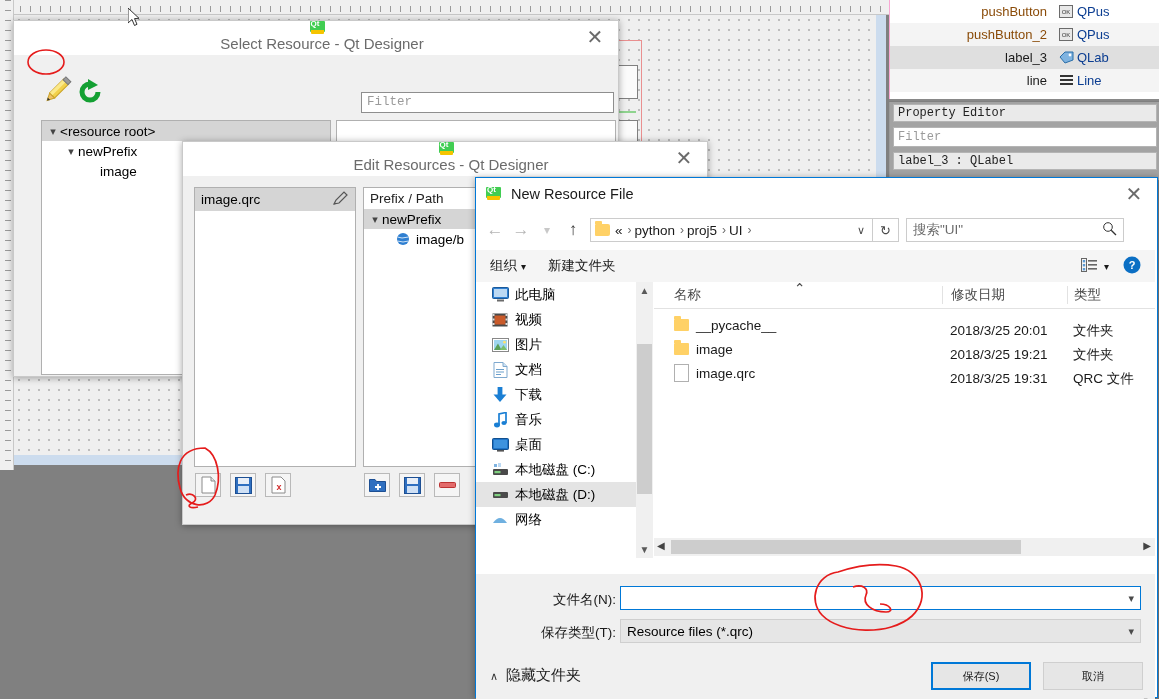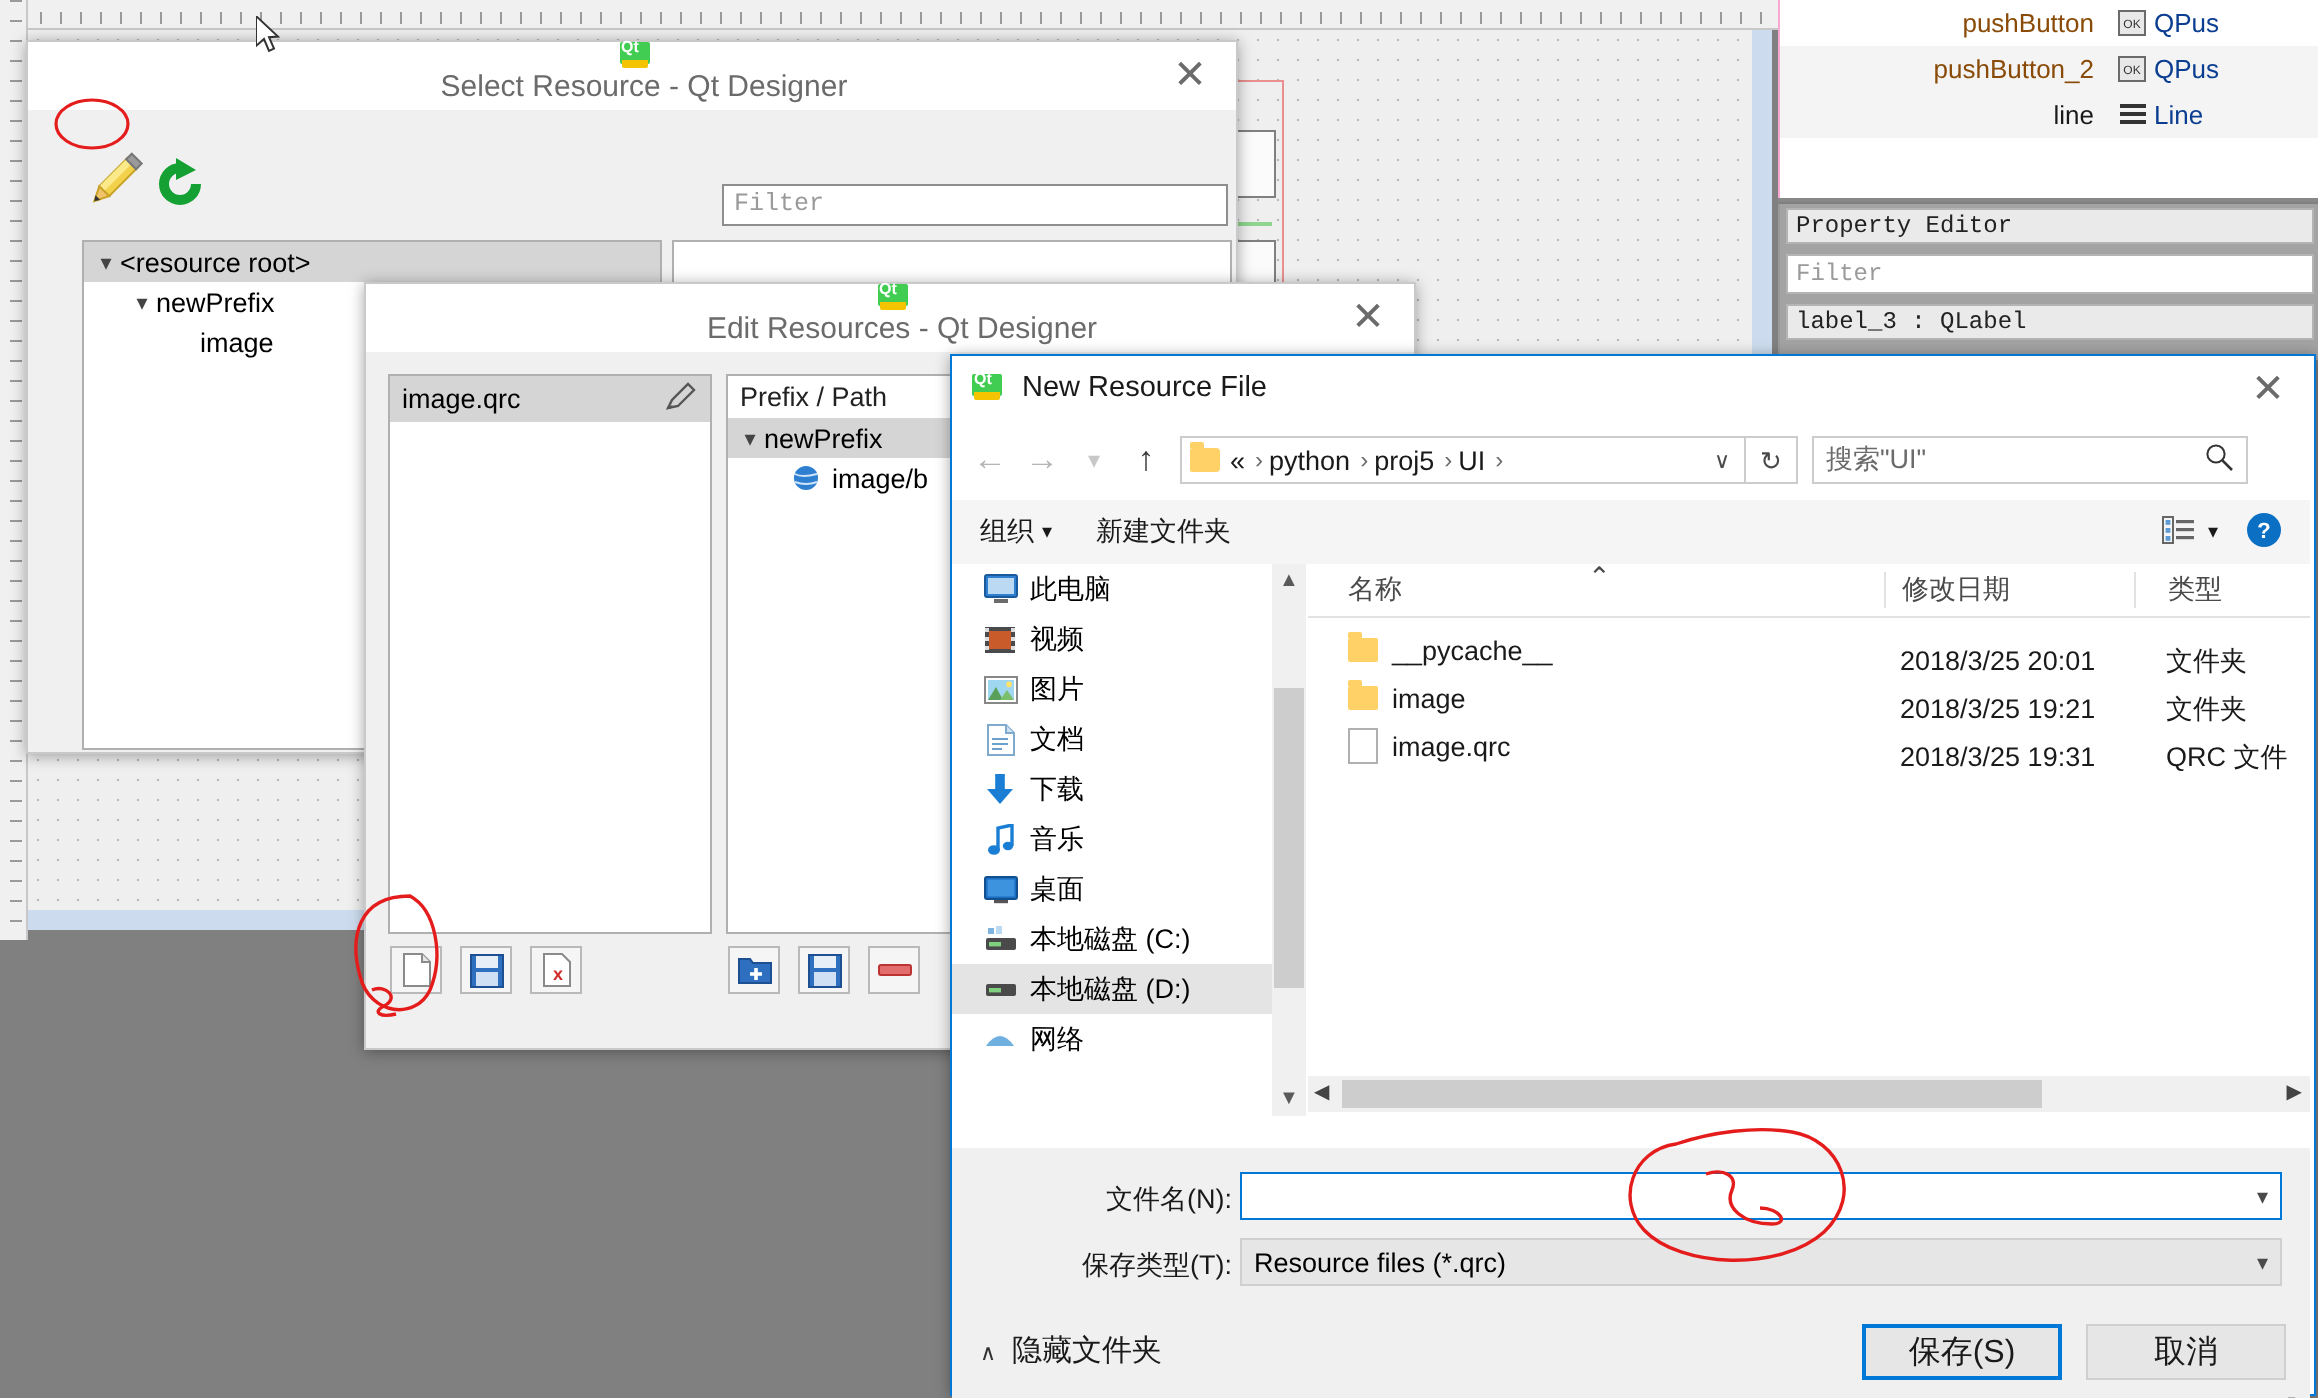--- a/index.html
+++ b/index.html
@@ -111,34 +111,34 @@
   .side-item.sel{background:#e4e4e4;}
   .side-ico{width:20px;display:flex;align-items:center;justify-content:center;flex:0 0 auto;margin-right:5px;}
   #side-scroll{position:absolute;left:160px;top:0;width:17px;height:276px;background:#f0f0f0;}
   #side-thumb{position:absolute;left:1px;top:62px;width:15px;height:150px;background:#cdcdcd;}
   .sc-arrow{position:absolute;left:0;width:17px;height:17px;display:flex;align-items:center;justify-content:center;
      font-size:10px;color:#5a5a5a;}
   #nr-filelist{position:absolute;left:178px;top:104px;width:501px;height:254px;background:#fff;font-size:13.5px;}
   #fl-head{display:flex;height:26px;align-items:center;border-bottom:1px solid #e2e2e2;color:#4a4a4a;}
   .fl-col-name{width:288px;padding-left:20px;box-sizing:border-box;position:relative;}
   .fl-col-date{width:125px;box-sizing:border-box;border-left:1px solid #e2e2e2;padding-left:8px;}
-  .fl-col-type{width:88px;box-sizing:border-box;border-left:1px solid #e2e2e2;padding-left:16px;}
+  .fl-col-type{width:88px;box-sizing:border-box;border-left:1px solid #e2e2e2;padding-left:6px;}
   .fl-row{display:flex;height:24px;align-items:center;color:#1a1a1a;}
   .fl-row .fl-col-date,.fl-row .fl-col-type{border-left:none;margin-top:11px;}
   .fl-name-cell{width:288px;padding-left:20px;box-sizing:border-box;display:flex;align-items:center;}
   .fileicon{width:13px;height:16px;background:#fff;border:1px solid #b0b0b0;margin-right:7px;flex:0 0 auto;}
   .foldericon{width:15px;height:12px;background:#ffd166;border-radius:1px;margin-right:7px;flex:0 0 auto;position:relative;}
   .foldericon::before{content:"";position:absolute;left:0;top:-3px;width:7px;height:3px;background:#ffd166;border-radius:1px 1px 0 0;}
   #hscroll{position:absolute;left:178px;top:360px;width:501px;height:18px;background:#f0f0f0;}
   #hthumb{position:absolute;left:17px;top:2px;width:350px;height:14px;background:#cdcdcd;}
   #nr-footer{position:absolute;left:0;top:396px;width:679px;height:137px;background:#f0f0f0;}
   .fld-label{position:absolute;font-size:13.5px;color:#1a1a1a;text-align:right;}
   .combo{position:absolute;height:24px;box-sizing:border-box;display:flex;align-items:center;padding:0 6px;font-size:13.5px;}
   .combo .cchev{margin-left:auto;font-size:11px;color:#4a4a4a;}
-  .dlgbtn{position:absolute;height:28px;display:flex;align-items:center;justify-content:center;font-size:16px;box-sizing:border-box;}
+  .dlgbtn{position:absolute;height:28px;display:flex;align-items:center;justify-content:center;font-size:11px;box-sizing:border-box;}
 
   
   .ann{position:absolute;pointer-events:none;}
   
   #cursor{position:absolute;left:128px;top:8px;width:14px;height:20px;}
 </style>
 </head>
 <body>
 
 <div id="designer-bg">
@@ -168,20 +168,30 @@
   </div>
   <div class="oi-row alt">
     <span class="oi-name">pushButton_2</span>
     <span class="oi-ico">
       <svg width="14" height="13" viewBox="0 0 14 13">
           <rect x="0.5" y="0.5" width="13" height="12" fill="#e8e8e8" stroke="#6b6b6b"></rect>
           <text x="7" y="9" font-size="6" text-anchor="middle" fill="#333" font-family="Liberation Sans">OK</text>
         </svg>
     </span>
     <span class="oi-class">QPus</span>
+  </div>
+  <div class="oi-row sel">
+    <span class="oi-name lab">label_3</span>
+    <span class="oi-ico">
+      <svg width="15" height="13" viewBox="0 0 15 13">
+          <path d="M1 6 L6 1 L14 1 L14 9 L6 12 Z" fill="#7fb3e0" stroke="#2a6ea8"></path>
+          <circle cx="11" cy="4" r="1.4" fill="#fff"></circle>
+        </svg>
+    </span>
+    <span class="oi-class">QLab</span>
   </div>
   <div class="oi-row alt">
     <span class="oi-name lab">line</span>
     <span class="oi-ico">
       <svg width="13" height="13" viewBox="0 0 13 13">
           <rect x="0" y="1" width="13" height="2" fill="#333"></rect>
           <rect x="0" y="5" width="13" height="2" fill="#333"></rect>
           <rect x="0" y="9" width="13" height="2" fill="#333"></rect>
         </svg>
     </span>

